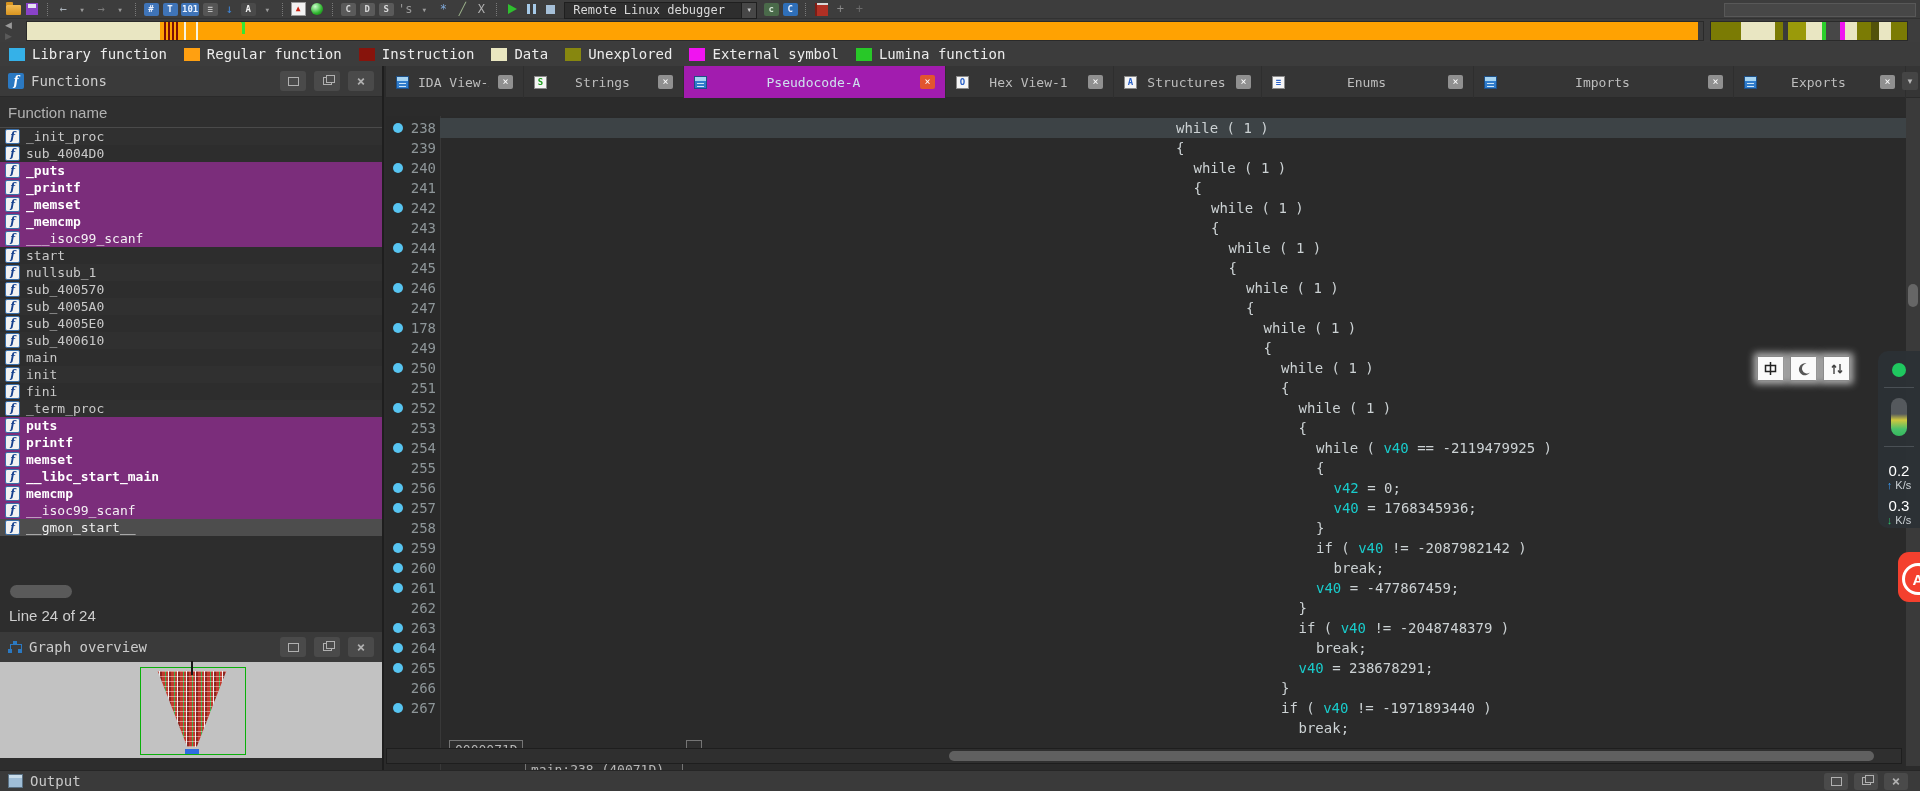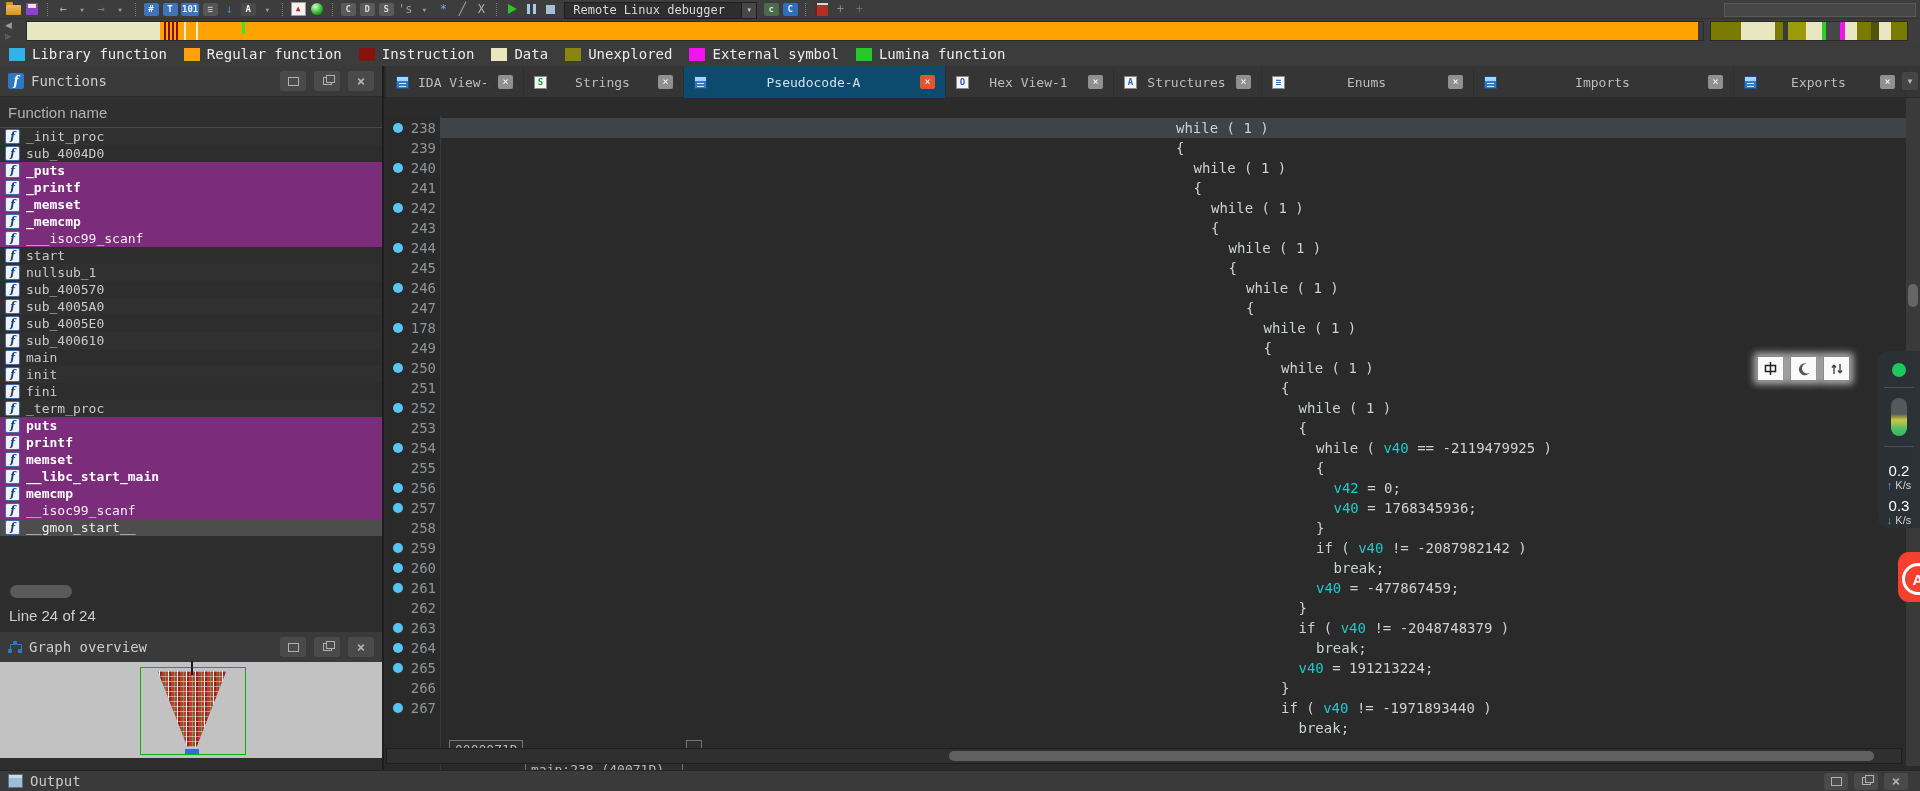--- a/index.html
+++ b/index.html
@@ -85,21 +85,21 @@
   #gtick{position:absolute;left:44px;top:81px;width:14px;height:5px;background:#2f6ce0}
   .gicon{width:14px;height:12px;position:relative;flex:none}
   .gicon i{position:absolute;width:4px;height:4px;background:#2b79c2}
   .gicon i:nth-child(1){left:5px;top:0}.gicon i:nth-child(2){left:0;bottom:0}.gicon i:nth-child(3){left:10px;bottom:0}
   .gicon::before{content:"";position:absolute;left:2px;top:3px;width:10px;height:5px;border:1px solid #2b79c2;border-bottom:none}
   
   #tabbar{position:absolute;left:386px;top:66px;right:0;height:32px;background:#353535;display:flex;border-bottom:1px solid #2a2a2a;box-sizing:border-box}
   .tab{height:32px;display:flex;align-items:center;padding:0 10px;gap:9px;box-sizing:border-box;
     font-family:"DejaVu Sans Mono",monospace;font-size:13px;color:#bdbdbd;border-right:1px solid #2e2e2e}
   .tab .tlabel{flex:1;text-align:center;white-space:nowrap;overflow:hidden}
-  .tab.active{background:#0c4a6e;color:#cfe0ee}
+  .tab.active{background:#a21caf;color:#cfe0ee}
   .tclose{width:15px;height:14px;background:#909090;border-radius:2px;color:#fff;font-size:10px;line-height:14px;text-align:center;flex:none}
   .tab.active .tclose{background:#e2552f}
   .ti{width:13px;height:13px;flex:none;box-sizing:border-box}
   .ti.win{background:linear-gradient(180deg,#a6d4f2 0 4px,#2f7ccc 4px);border:1px solid #1d4f86;position:relative}
   .ti.win::before{content:"";position:absolute;left:2px;top:6px;right:2px;height:1px;background:#cde4f5;box-shadow:0 3px 0 #cde4f5}
   .ti.letter{background:#f5f5f5;border:1px solid #8a8a8a;display:flex;align-items:center;justify-content:center;
     font-family:"DejaVu Sans Mono",monospace;font-weight:bold;font-size:9px}
   #tablist-btn{position:absolute;right:2px;top:72px;width:16px;height:18px;background:#454545;border-radius:2px;
     color:#b8b8b8;font-size:8px;display:flex;align-items:center;justify-content:center}
   
@@ -509,21 +509,21 @@
     <div class="crow" style="top: 342px;"><div class="clnum">255</div><div class="ctext" style="left: 930px;"><span class="tk-t">{</span></div></div>
     <div class="crow" style="top: 362px;"><div class="cdot" style="background: rgb(87, 197, 242);"></div><div class="clnum">256</div><div class="ctext" style="left: 947.5px;"><span class="tk-v">v42</span><span class="tk-t"> = 0;</span></div></div>
     <div class="crow" style="top: 382px;"><div class="cdot" style="background: rgb(87, 197, 242);"></div><div class="clnum">257</div><div class="ctext" style="left: 947.5px;"><span class="tk-v">v40</span><span class="tk-t"> = 1768345936;</span></div></div>
     <div class="crow" style="top: 402px;"><div class="clnum">258</div><div class="ctext" style="left: 930px;"><span class="tk-t">}</span></div></div>
     <div class="crow" style="top: 422px;"><div class="cdot" style="background: rgb(87, 197, 242);"></div><div class="clnum">259</div><div class="ctext" style="left: 930px;"><span class="tk-t">if ( </span><span class="tk-v">v40</span><span class="tk-t"> != -2087982142 )</span></div></div>
     <div class="crow" style="top: 442px;"><div class="cdot" style="background: rgb(87, 197, 242);"></div><div class="clnum">260</div><div class="ctext" style="left: 947.5px;"><span class="tk-t">break;</span></div></div>
     <div class="crow" style="top: 462px;"><div class="cdot" style="background: rgb(87, 197, 242);"></div><div class="clnum">261</div><div class="ctext" style="left: 930px;"><span class="tk-v">v40</span><span class="tk-t"> = -477867459;</span></div></div>
     <div class="crow" style="top: 482px;"><div class="clnum">262</div><div class="ctext" style="left: 912.5px;"><span class="tk-t">}</span></div></div>
     <div class="crow" style="top: 502px;"><div class="cdot" style="background: rgb(87, 197, 242);"></div><div class="clnum">263</div><div class="ctext" style="left: 912.5px;"><span class="tk-t">if ( </span><span class="tk-v">v40</span><span class="tk-t"> != -2048748379 )</span></div></div>
     <div class="crow" style="top: 522px;"><div class="cdot" style="background: rgb(87, 197, 242);"></div><div class="clnum">264</div><div class="ctext" style="left: 930px;"><span class="tk-t">break;</span></div></div>
-    <div class="crow" style="top: 542px;"><div class="cdot" style="background: rgb(87, 197, 242);"></div><div class="clnum">265</div><div class="ctext" style="left: 912.5px;"><span class="tk-v">v40</span><span class="tk-t"> = 191213224;</span></div></div>
+    <div class="crow" style="top: 542px;"><div class="cdot" style="background: rgb(87, 197, 242);"></div><div class="clnum">265</div><div class="ctext" style="left: 912.5px;"><span class="tk-v">v40</span><span class="tk-t"> = 238678291;</span></div></div>
     <div class="crow" style="top: 562px;"><div class="clnum">266</div><div class="ctext" style="left: 895px;"><span class="tk-t">}</span></div></div>
     <div class="crow" style="top: 582px;"><div class="cdot" style="background: rgb(87, 197, 242);"></div><div class="clnum">267</div><div class="ctext" style="left: 895px;"><span class="tk-t">if ( </span><span class="tk-v">v40</span><span class="tk-t"> != -1971893440 )</span></div></div>
     <div class="crow" style="top: 602px;"><div class="ctext" style="left: 912.5px;"><span class="tk-t">break;</span></div></div>
     <div class="sbox" style="left: 63px; width: 74px;">0000071D</div>
     <div class="sbox" style="left: 139px; width: 158px; margin-top: 20px;">main:238 (40071D)</div>
     <div class="sbox" style="left: 300px; width: 16px;"></div>
   </div>
 
 <div id="hscroll">
   <div id="hthumb"></div>

